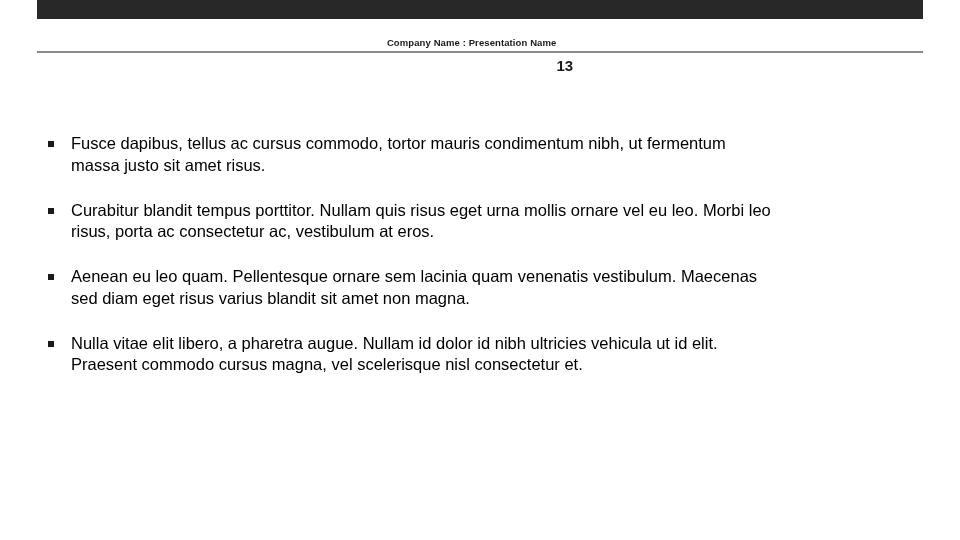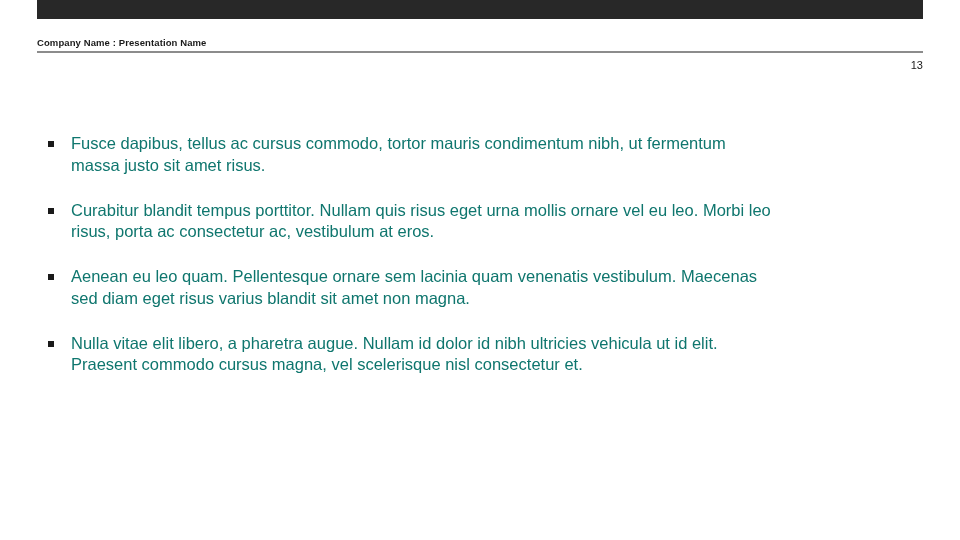--- a/index.html
+++ b/index.html
@@ -32,32 +32,32 @@
 
   
   .header {
     position: absolute;
     left: 37px;
     top: 33px;
     width: 886px;
     height: 18px;
     display: flex;
     align-items: center;
-    justify-content: space-between;
+    justify-content: center;
   }
   .header-title {
     font-size: 9.5px;
     font-weight: bold;
     color: #1a1a1a;
     letter-spacing: 0.1px;
     white-space: nowrap;
   }
   .page-number {
-    font-size: 11px;
-    font-weight: normal;
+    font-size: 15px;
+    font-weight: bold;
     color: #1a1a1a;
     margin-top: 46px;
   }
 
   
   .header-rule {
     position: absolute;
     left: 37px;
     top: 51px;
     width: 886px;
@@ -86,21 +86,21 @@
     left: 0;
     top: 8px;
     width: 6px;
     height: 6px;
     background: #1a1a1a;
   }
   .bullet-text {
     display: block;
     font-size: 16.5px;
     line-height: 21.5px;
-    color: #0f766e;
+    color: #000000;
     max-width: 700px;
   }
   .bullet-item.wide .bullet-text {
     max-width: 700px;
   }
 </style>
 </head>
 <body>
 
 <div class="slide">

